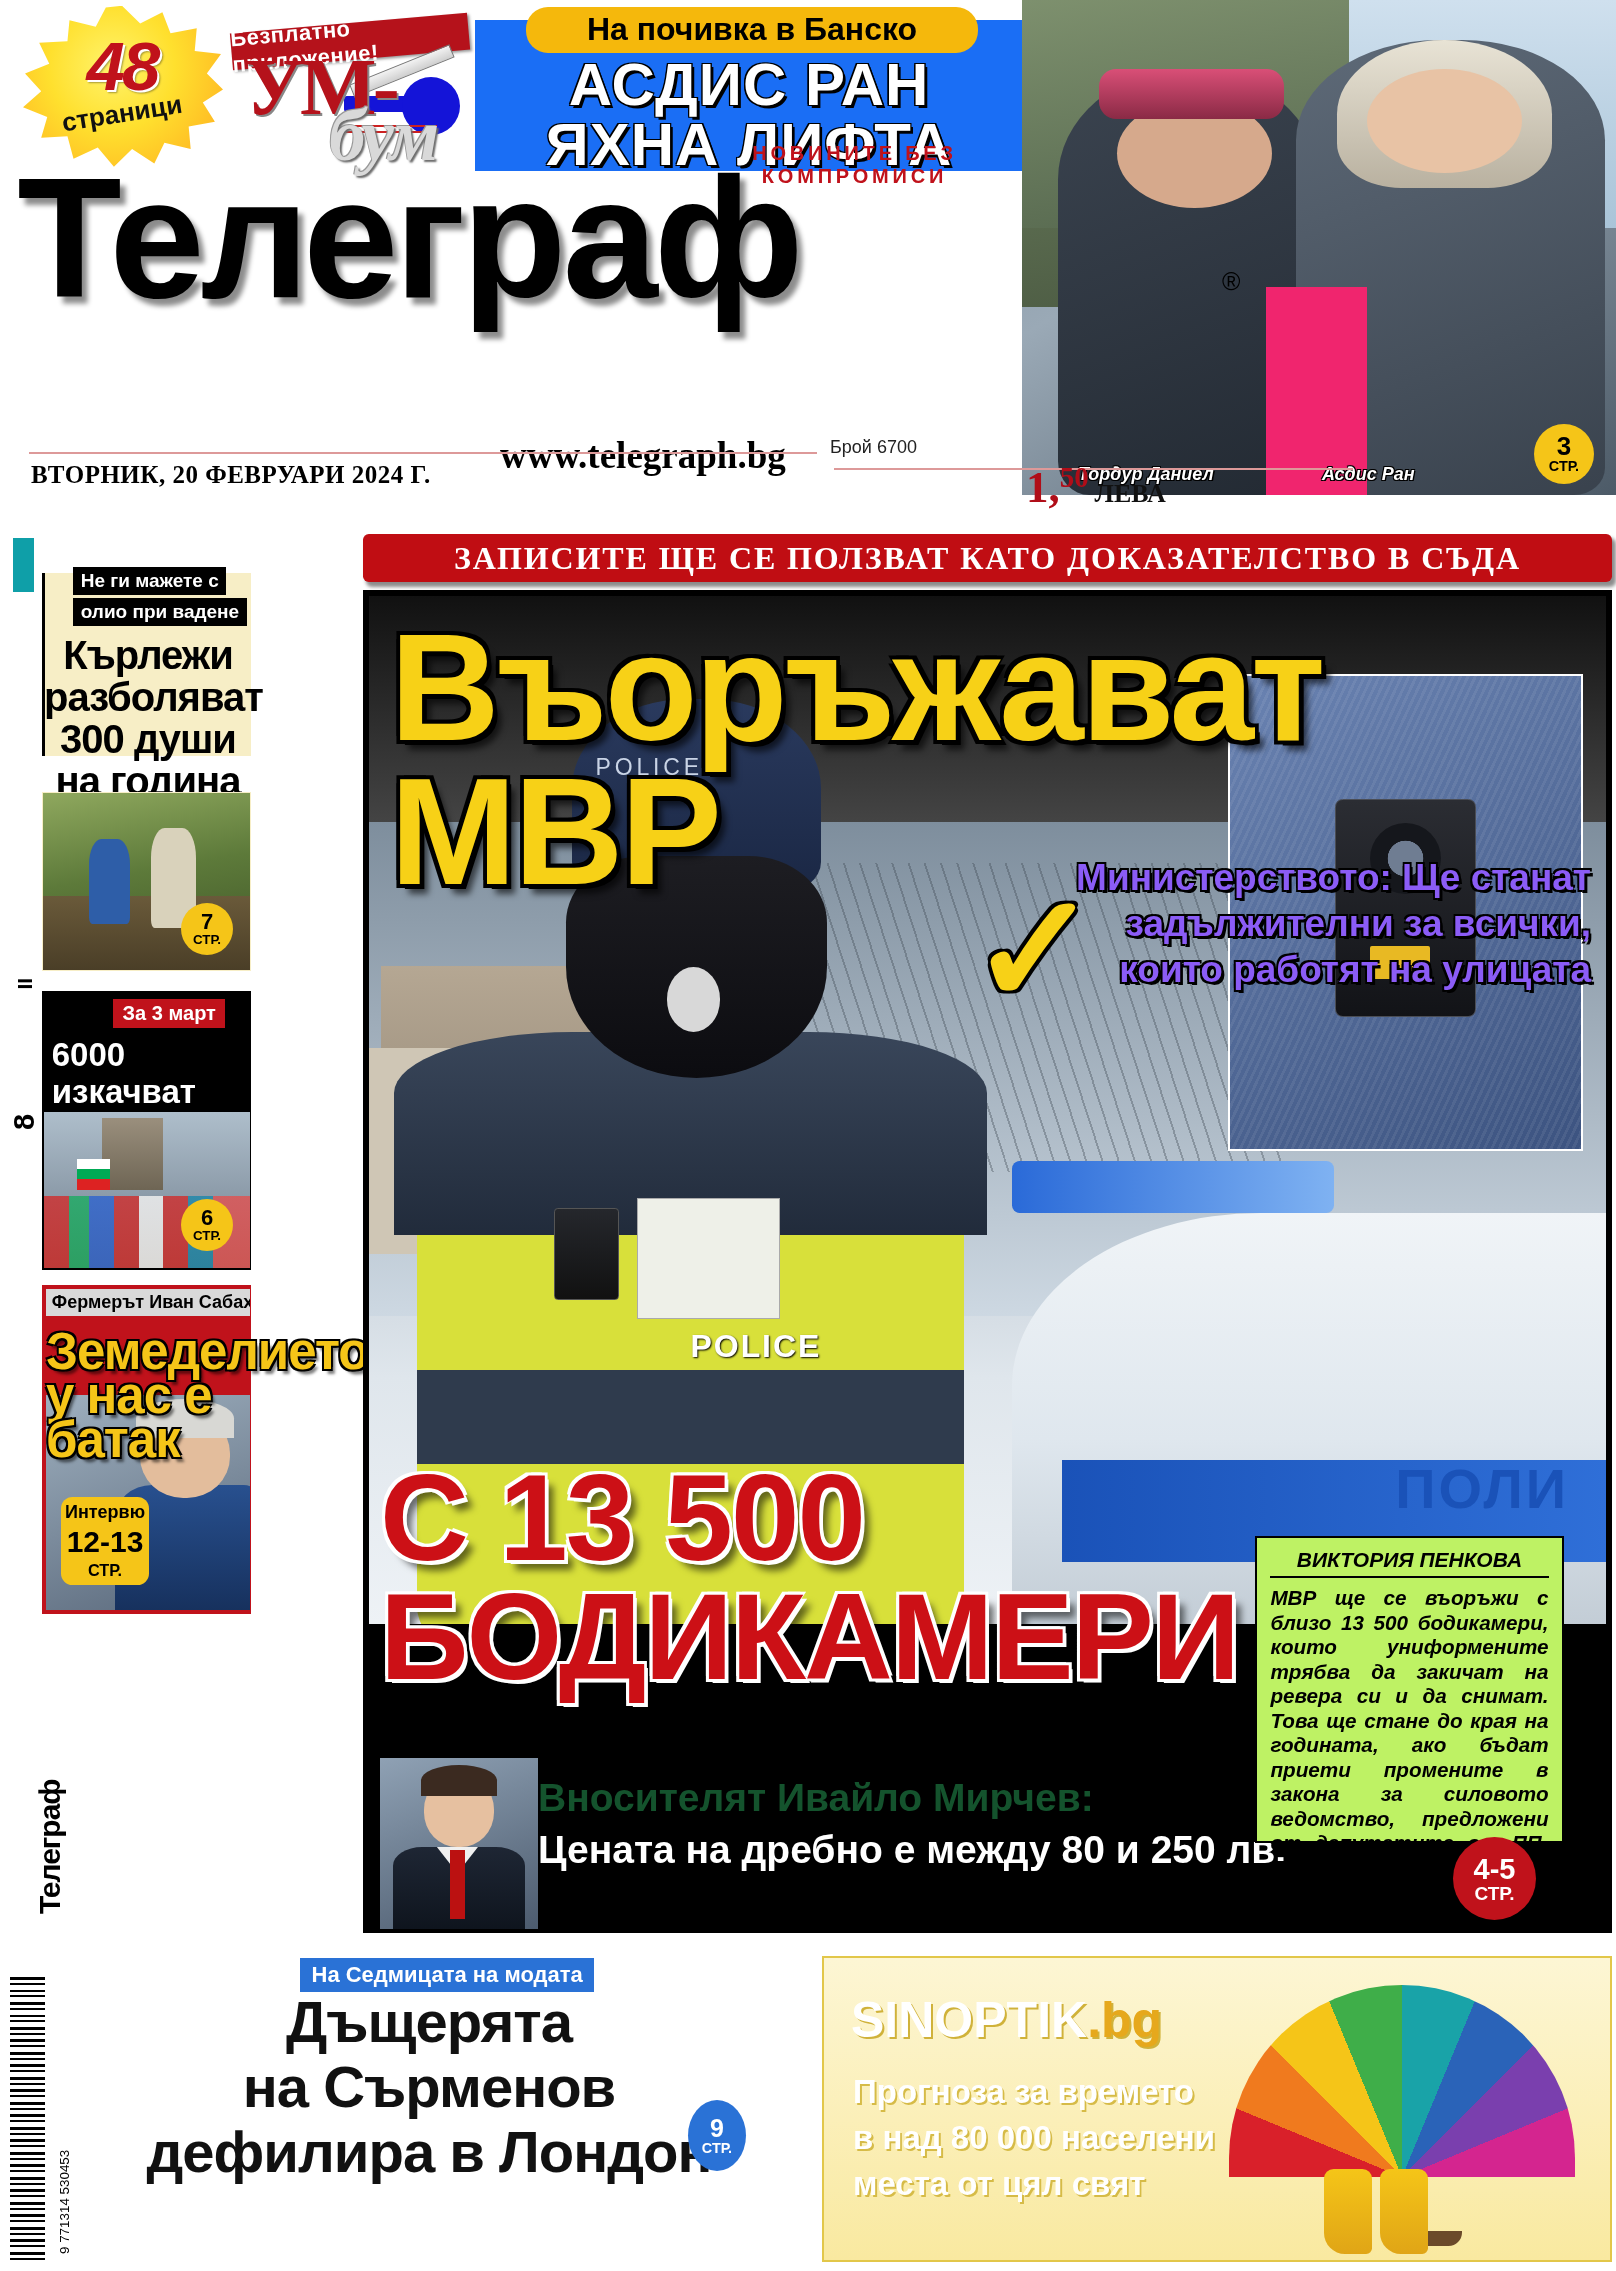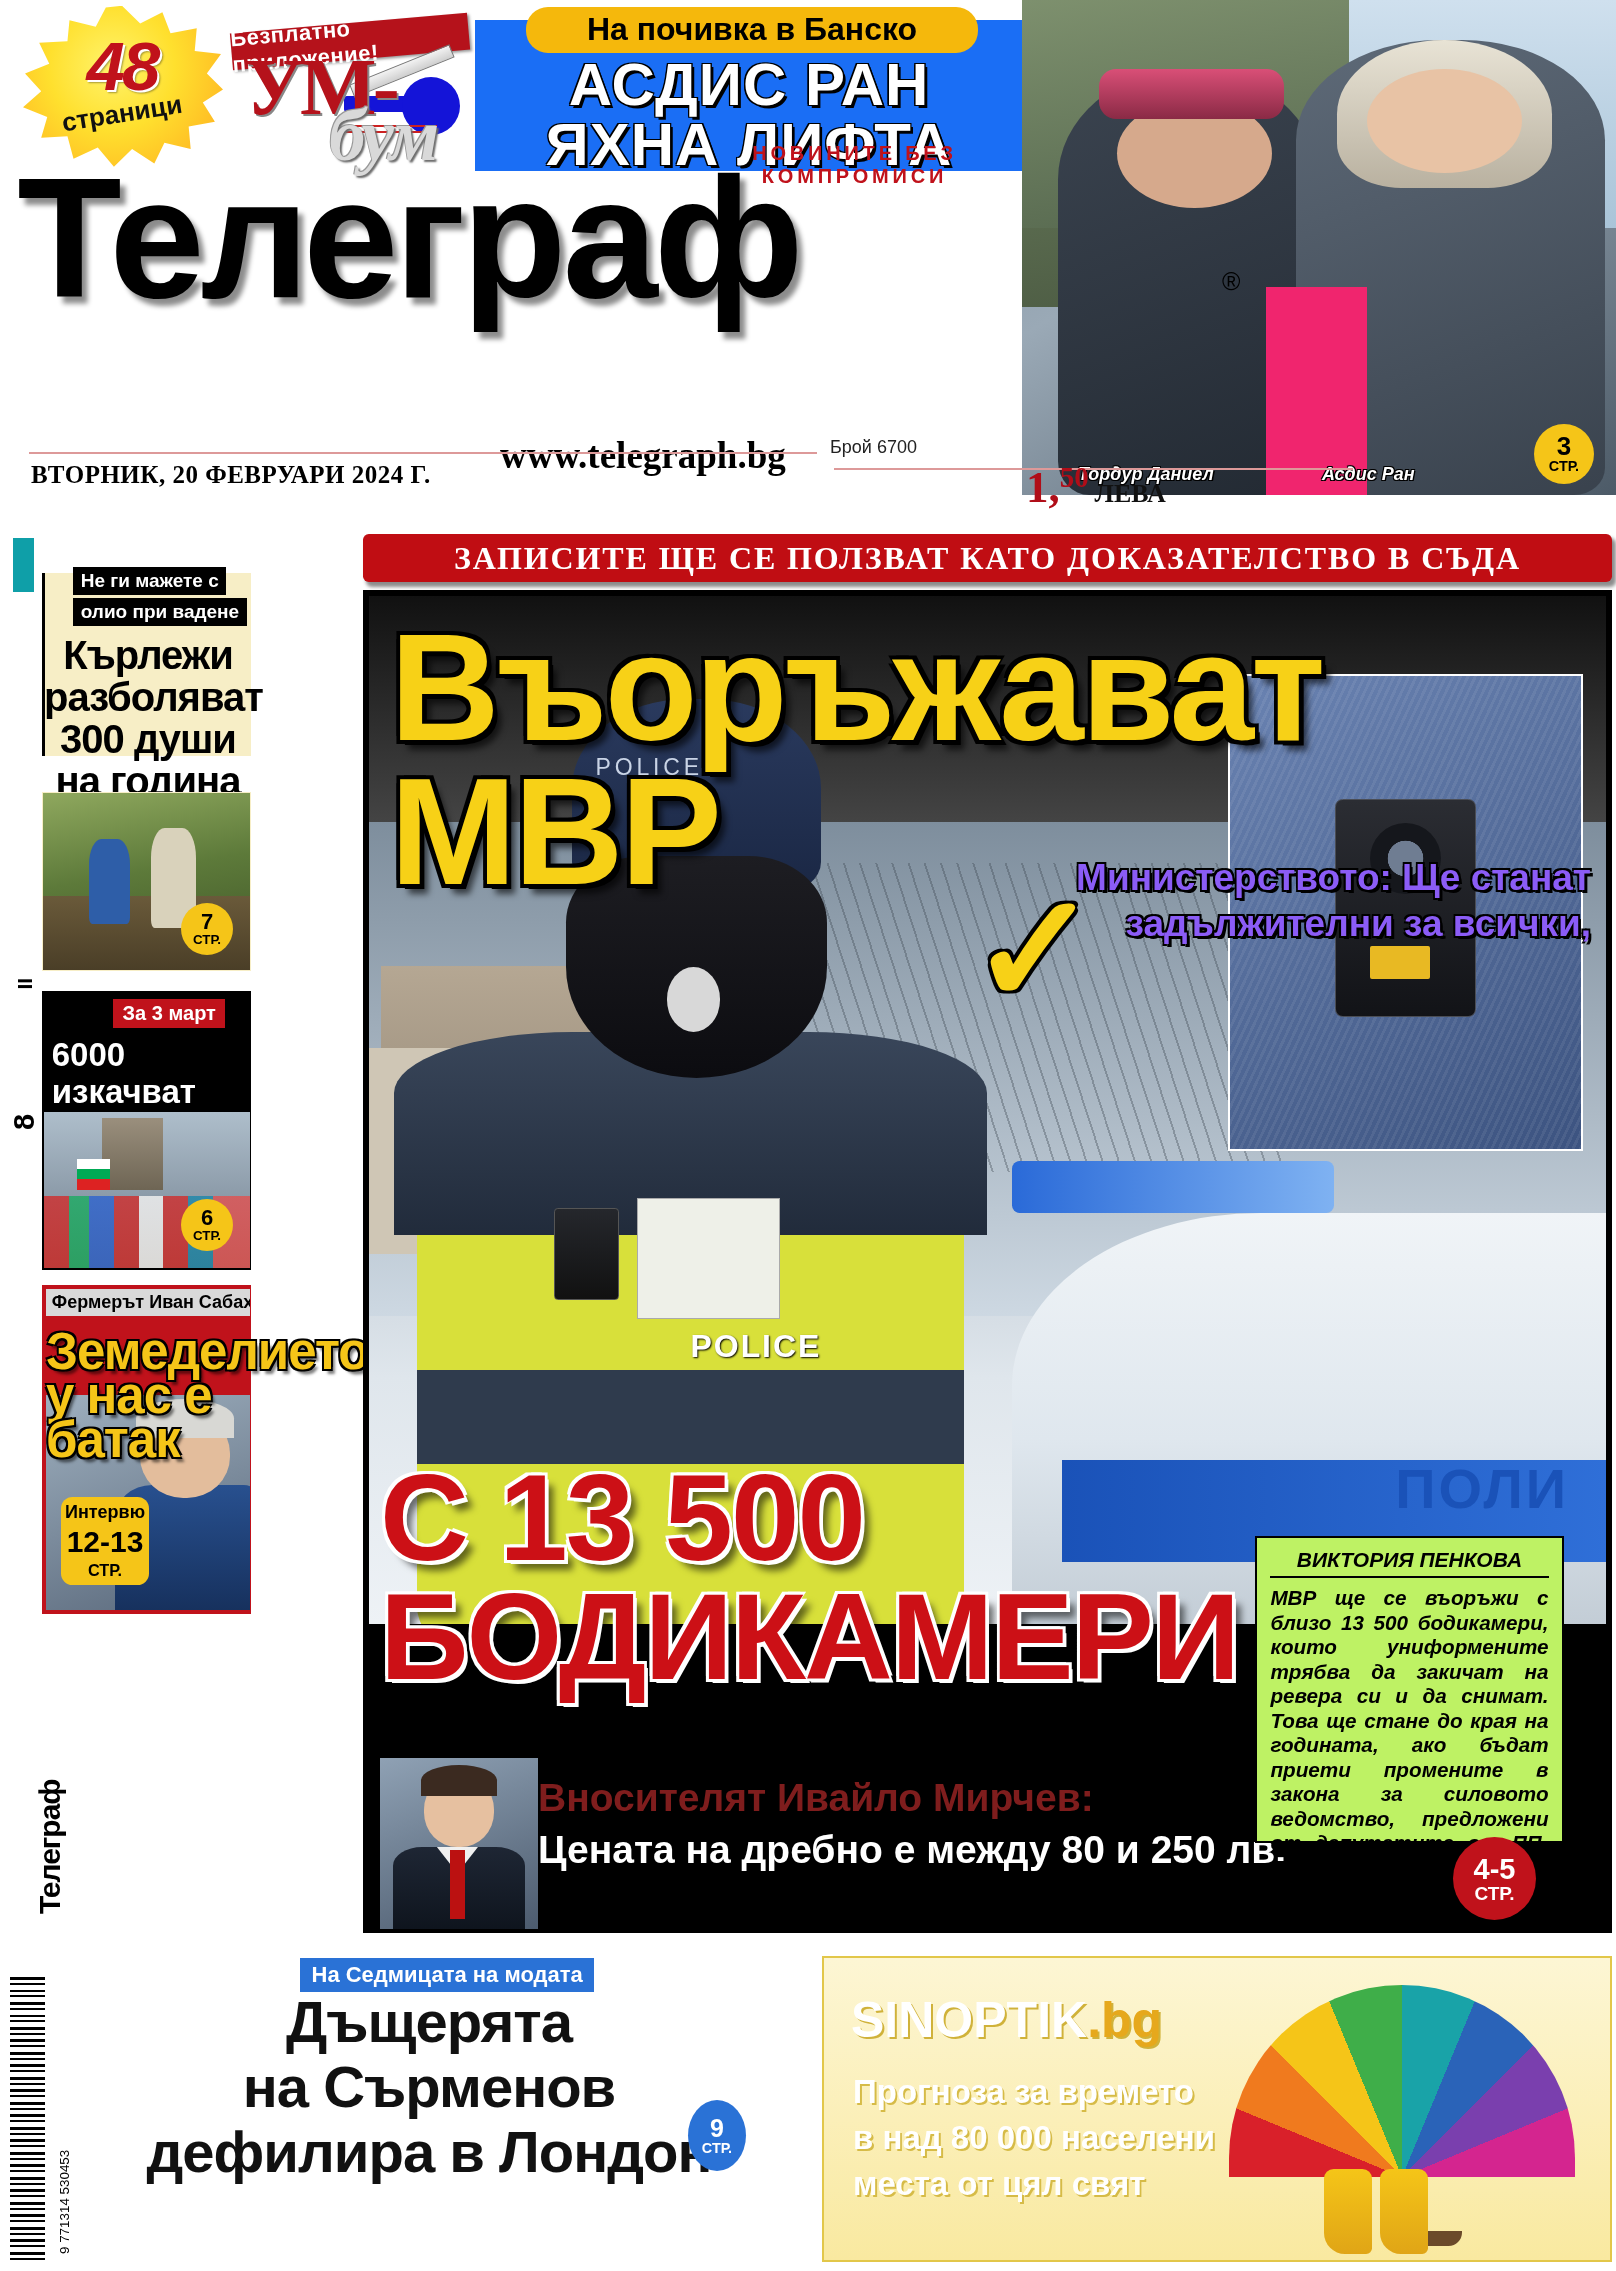--- a/index.html
+++ b/index.html
@@ -451,21 +451,21 @@
   #deputy-photo .h { position:absolute; left:26%; top:4%; width:48%; height:18%;
     background:#3b2a20; border-radius:50% 50% 0 0; }
   #deputy-photo .s { position:absolute; left:8%; top:52%; width:84%; height:50%;
     background: linear-gradient(#1e2634,#0e141d); border-radius:22% 22% 0 0; }
   #deputy-photo .tie { position:absolute; left:44%; top:54%; width:10%; height:40%;
     background:#b11; }
   #deputy-photo .shirt { position:absolute; left:36%; top:52%; width:26%; height:22%;
     background:#f0f0f0; clip-path: polygon(0 0, 100% 0, 50% 70%); }
   #quote1 {
     left: 538px; top: 1773px; width: 836px;
-    font-size: 39px; font-weight: bold; color:#7f1d1d; line-height: 50px;
+    font-size: 39px; font-weight: bold; color:#14532d; line-height: 50px;
   }
   #quote2 {
     left: 538px; top: 1825px; width: 836px;
     font-size: 39px; font-weight: bold; color:#fff; line-height: 50px;
   }
   
   #artbox {
     left: 1255px; top: 1536px; width: 309px; height: 307px;
     background:#bef264; border: 2.9px solid #000; font-style: italic;
   }
@@ -720,20 +720,21 @@
     <div class="cam"></div>
     <div class="lens"></div>
     <div class="yellowbtn"></div>
   </div>
 
   <div id="main-head1" class="abs">Въоръжават МВР</div>
   <div id="checkmark" class="abs">✓</div>
   <div id="subhead" class="abs">
     <div>Министерството: Ще станат</div>
     <div>задължителни за всички,</div>
+    <div>които работят на улицата</div>
   </div>
   <div id="main-head2" class="abs">
     <div>С 13 500</div>
     <div>БОДИКАМЕРИ</div>
   </div>
 
   <div id="deputy-photo" class="abs">
     <div class="s"></div>
     <div class="shirt"></div>
     <div class="tie"></div>

